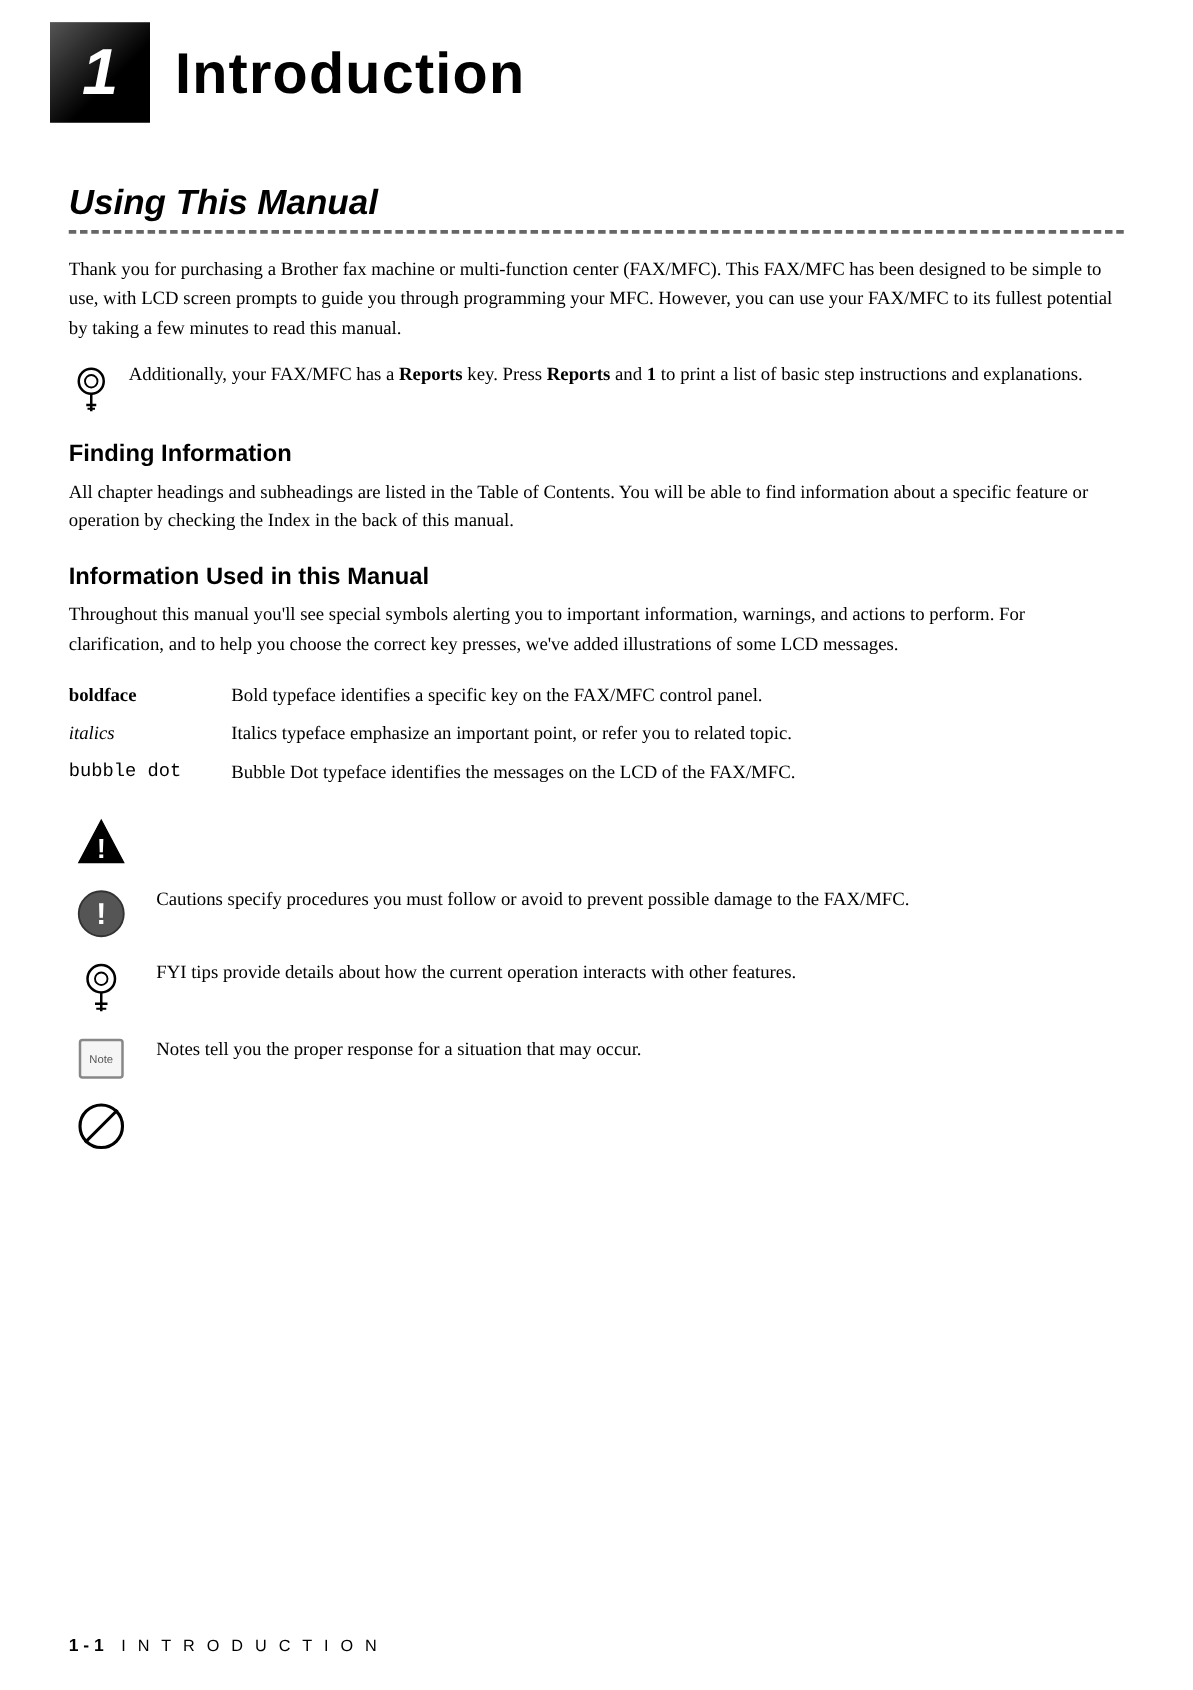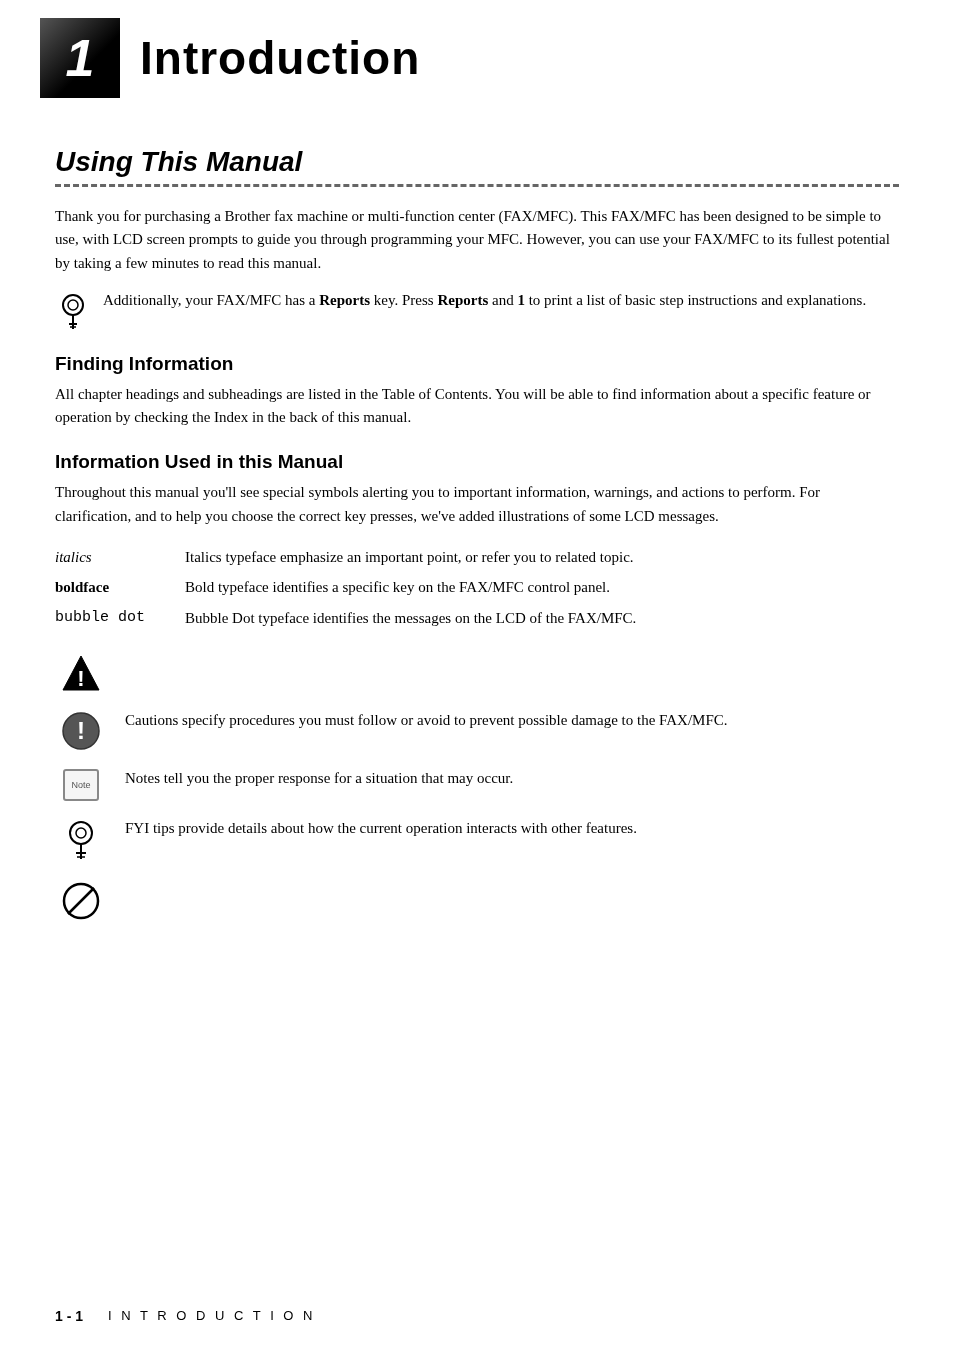--- a/index.html
+++ b/index.html
@@ -165,21 +165,22 @@
       line-height: 1.55;
       color: #000;
     }
 
     
     .page-footer {
       position: absolute;
       bottom: 28px;
       left: 55px;
       display: flex;
-      gap: 25px;
+      align-items: center;
+      gap: 14px;
     }
 
     .footer-page {
       font-size: 14px;
       font-weight: bold;
       font-family: Arial, sans-serif;
     }
 
     .footer-chapter {
       font-size: 13px;
@@ -240,26 +241,26 @@
 
   <h2 class="subsection-title">Finding Information</h2>
   <p class="body-para">All chapter headings and subheadings are listed in the Table of Contents. You will be able to find information about a specific feature or operation by checking the Index in the back of this manual.</p>
 
   <h2 class="subsection-title">Information Used in this Manual</h2>
   <p class="body-para">Throughout this manual you'll see special symbols alerting you to important information, warnings, and actions to perform. For clarification, and to help you choose the correct key presses, we've added illustrations of some LCD messages.</p>
 
   <table class="convention-table">
     <tbody>
       <tr>
+        <td class="boldface-cell">boldface</td>
+        <td>Bold typeface identifies a specific key on the FAX/MFC control panel.</td>
+      </tr>
+      <tr>
         <td class="italics-cell">italics</td>
         <td>Italics typeface emphasize an important point, or refer you to related topic.</td>
-      </tr>
-      <tr>
-        <td class="boldface-cell">boldface</td>
-        <td>Bold typeface identifies a specific key on the FAX/MFC control panel.</td>
       </tr>
       <tr>
         <td class="bubble-cell">bubble dot</td>
         <td>Bubble Dot typeface identifies the messages on the LCD of the FAX/MFC.</td>
       </tr>
     </tbody>
   </table>
 
   <div class="symbol-row">
     <div class="symbol-icon">
@@ -275,40 +276,40 @@
       <svg width="40" height="40" viewBox="0 0 40 40">
         <circle cx="20" cy="20" r="18" fill="#555" stroke="#333" stroke-width="1.5"></circle>
         <text x="20" y="28" text-anchor="middle" font-size="24" font-weight="bold" fill="#fff" font-family="Arial">!</text>
       </svg>
     </div>
     <p class="symbol-text">Cautions specify procedures you must follow or avoid to prevent possible damage to the FAX/MFC.</p>
   </div>
 
   <div class="symbol-row">
     <div class="symbol-icon">
-      <div class="icon-note">Note</div>
-    </div>
-    <p class="symbol-text">Notes tell you the proper response for a situation that may occur.</p>
-  </div>
-
-  <div class="symbol-row">
-    <div class="symbol-icon">
       <svg width="30" height="44" viewBox="0 0 30 44">
         <circle cx="15" cy="14" r="11" fill="none" stroke="#000" stroke-width="2"></circle>
         <circle cx="15" cy="14" r="5" fill="none" stroke="#000" stroke-width="1.5"></circle>
         <line x1="15" y1="25" x2="15" y2="40" stroke="#000" stroke-width="2"></line>
         <line x1="10" y1="34" x2="20" y2="34" stroke="#000" stroke-width="2"></line>
         <line x1="11" y1="38" x2="19" y2="38" stroke="#000" stroke-width="1.5"></line>
       </svg>
     </div>
     <p class="symbol-text">FYI tips provide details about how the current operation interacts with other features.</p>
   </div>
 
   <div class="symbol-row">
     <div class="symbol-icon">
+      <div class="icon-note">Note</div>
+    </div>
+    <p class="symbol-text">Notes tell you the proper response for a situation that may occur.</p>
+  </div>
+
+  <div class="symbol-row">
+    <div class="symbol-icon">
       <svg width="40" height="40" viewBox="0 0 40 40">
         <circle cx="20" cy="20" r="17" fill="none" stroke="#000" stroke-width="2.5"></circle>
         <line x1="7" y1="33" x2="33" y2="7" stroke="#000" stroke-width="2.5"></line>
       </svg>
     </div>
   </div>
 
 </div>
 
 <div class="page-footer">

